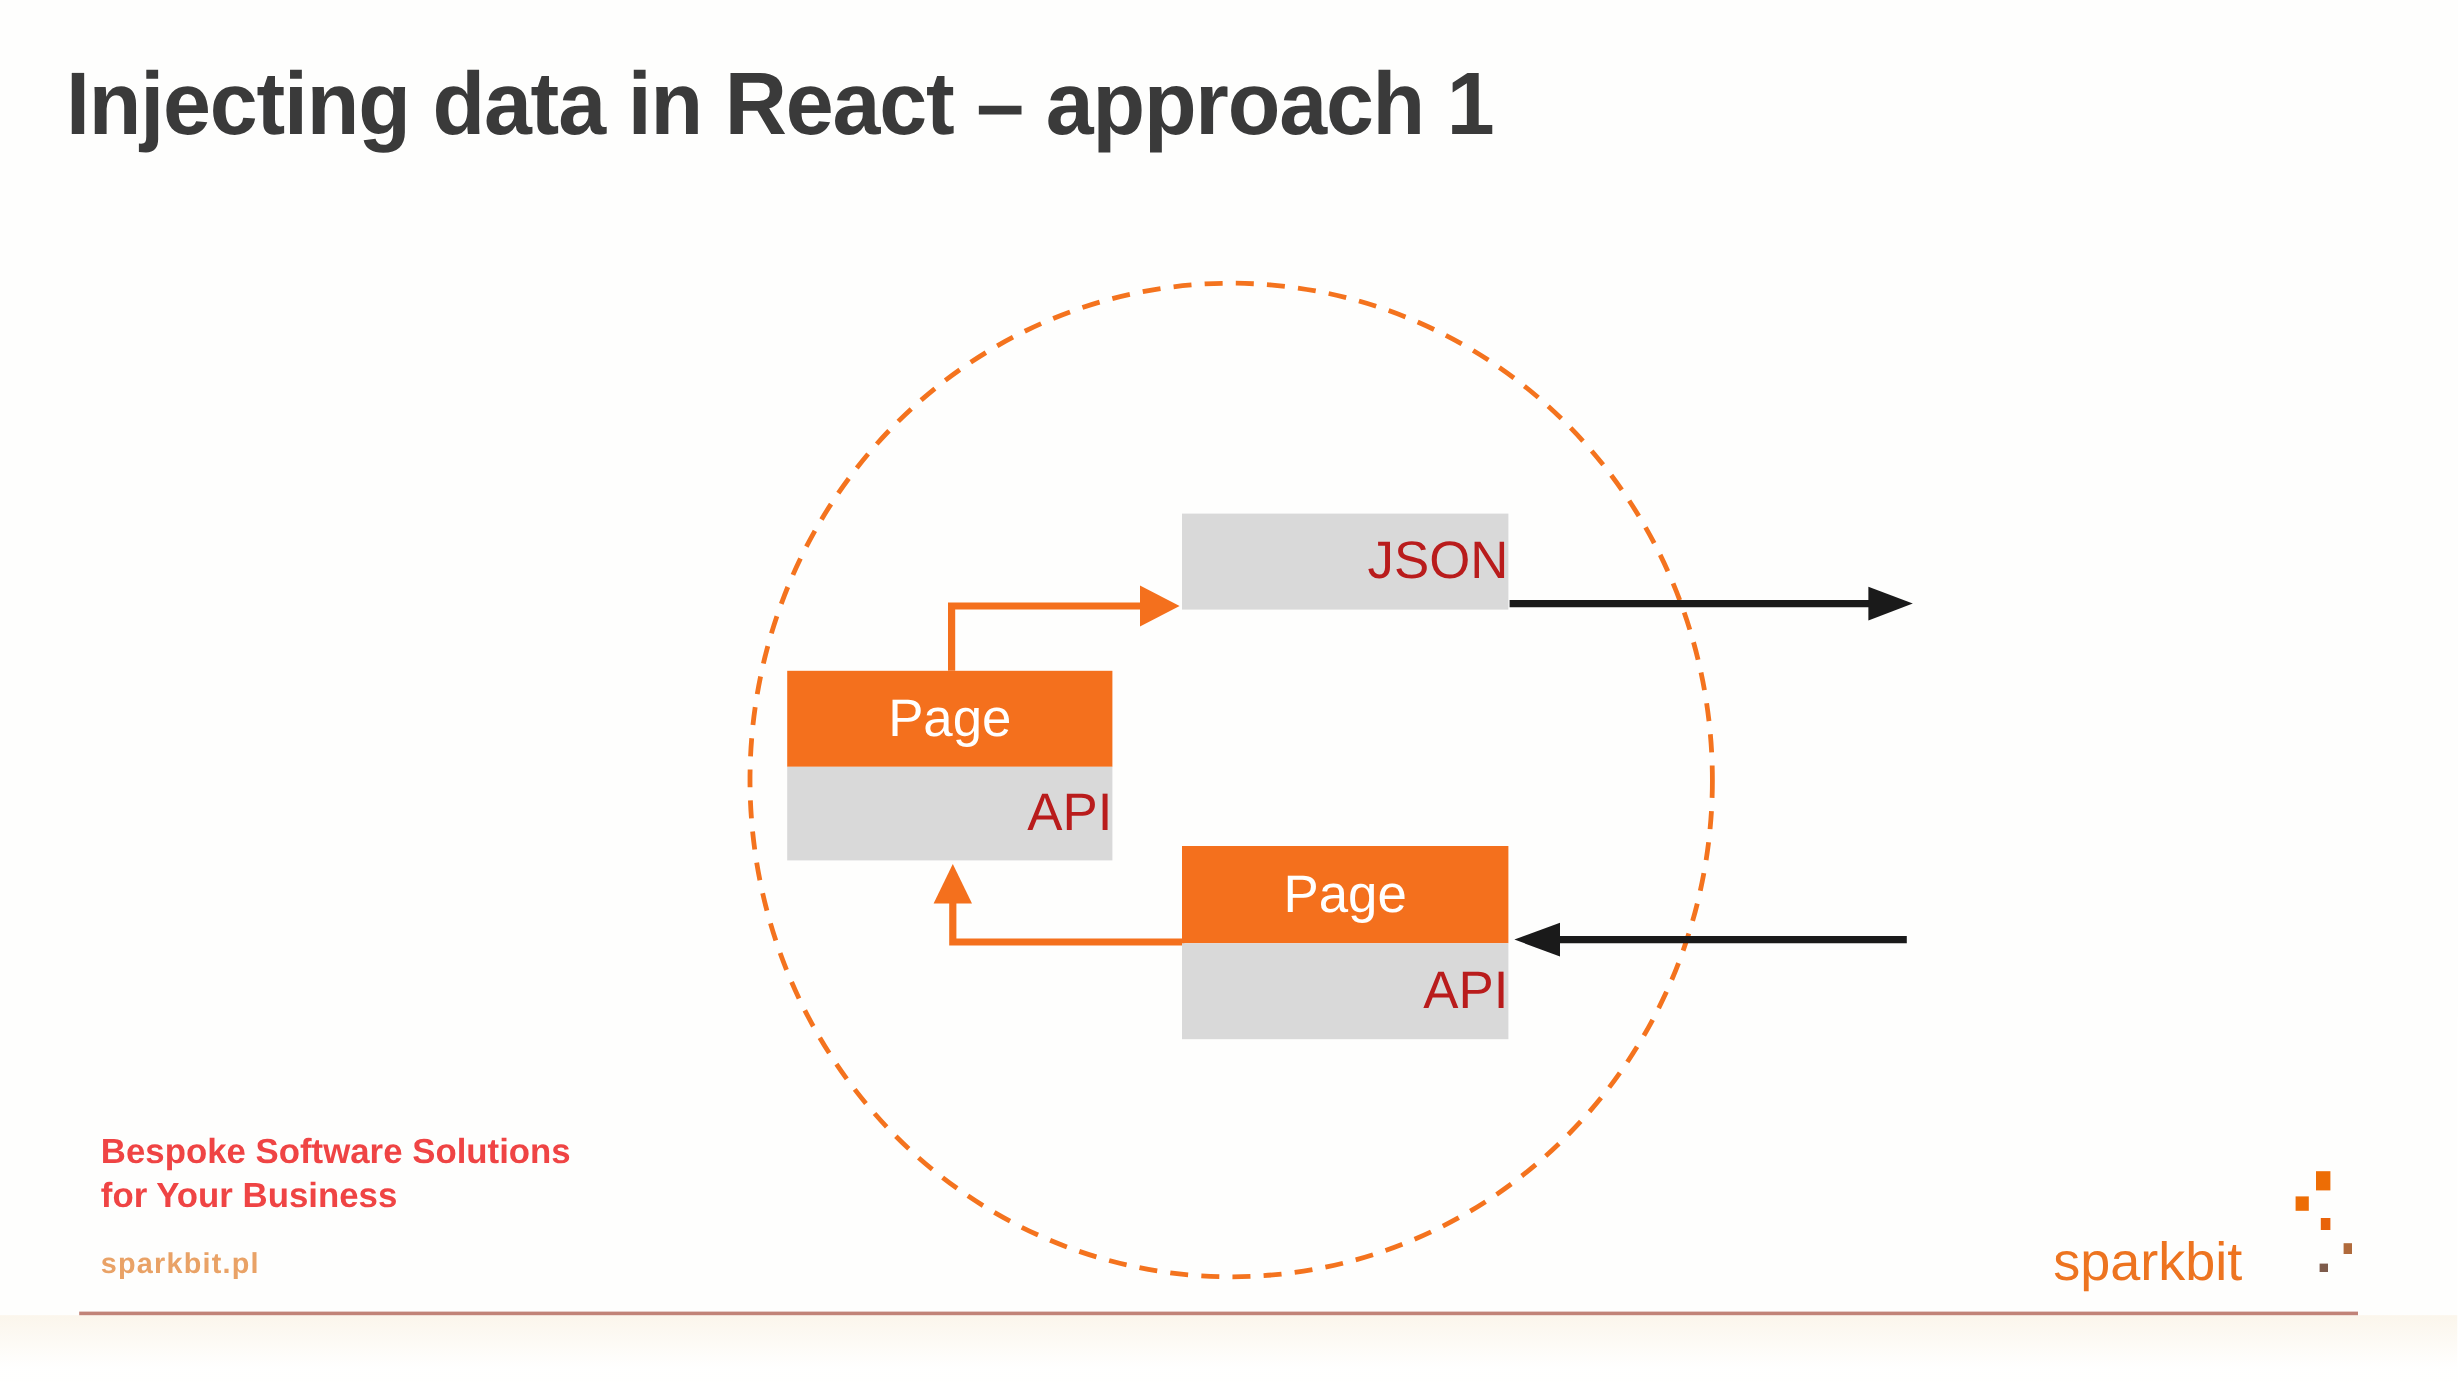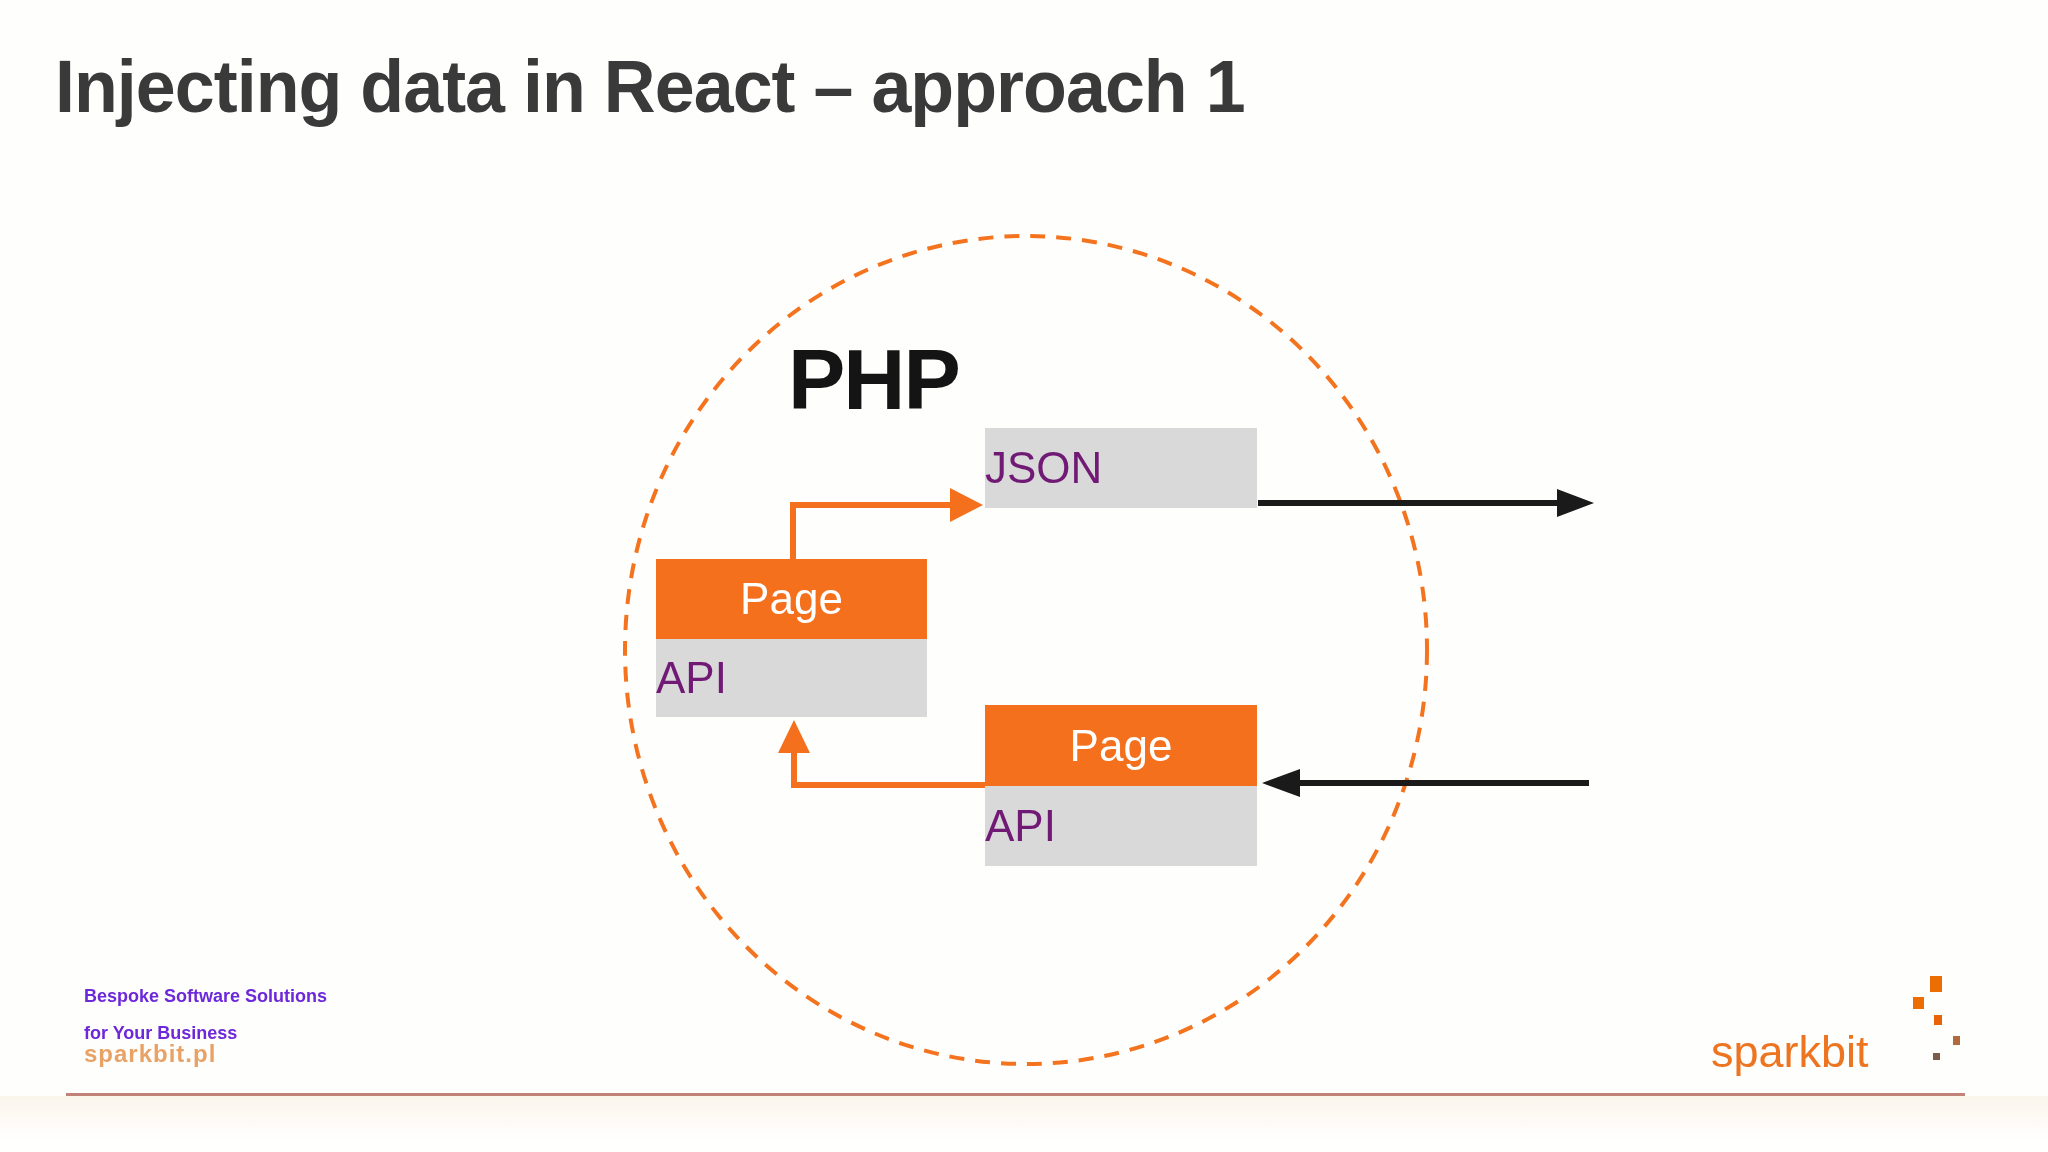--- a/index.html
+++ b/index.html
@@ -24,22 +24,22 @@
     letter-spacing:-2px;
   }
   
   .node{position:absolute;display:flex;flex-direction:column;}
   .node-header{
     background:#f4701d;color:#ffffff;
     display:flex;align-items:center;justify-content:center;
     font-size:44px;font-weight:400;
   }
   .node-body{
-    background:#d9d9d9;color:#701a75;
-    display:flex;align-items:center;justify-content:flex-start;
+    background:#d9d9d9;color:#b91c1c;
+    display:flex;align-items:center;justify-content:flex-end;
     font-size:44px;font-weight:400;
   }
   #node-react{left:985px;top:428px;width:272px;}
   #node-react .node-header{height:76px;}
   #node-react .node-body{height:80px;}
   #node-page-left{left:656px;top:559px;width:271px;}
   #node-page-left .node-header{height:80px;}
   #node-page-left .node-body{height:78px;}
   #node-page-bottom{left:985px;top:705px;width:272px;}
   #node-page-bottom .node-header{height:81px;}
@@ -50,22 +50,22 @@
   .footer-tint{
     position:absolute;left:0;top:1096px;width:2048px;height:56px;
     background:linear-gradient(#faf3e6,#ffffff 80%);
     opacity:.75;
   }
   .footer-divider{
     position:absolute;left:66px;top:1093px;width:1899px;height:3px;
     background:#c18378;
   }
   .footer-tagline{
-    position:absolute;left:84px;top:978px;
-    font-size:18px;font-weight:bold;color:#6d28d9;line-height:37px;
+    position:absolute;left:84px;top:942px;
+    font-size:29px;font-weight:bold;color:#ef4444;line-height:37px;
   }
   .footer-website{
     position:absolute;left:84px;top:1040px;
     font-size:24px;font-weight:bold;color:#e9a266;letter-spacing:1px;
   }
   .sparkbit-logo-text{
     position:absolute;left:1711px;top:1026px;
     font-size:45px;font-weight:normal;color:#ed7420;letter-spacing:0px;
   }
   .logo-dot{position:absolute;}
@@ -100,21 +100,20 @@
       <path d="M1258,503 L1560,503" fill="none" stroke="#1a1a1a" stroke-width="6"></path>
       <polygon points="1594,503 1557,489 1557,517" fill="#1a1a1a"></polygon>
     </g>
 
     <g>
       <path d="M1589,783 L1298,783" fill="none" stroke="#1a1a1a" stroke-width="6"></path>
       <polygon points="1262,783 1300,769 1300,797" fill="#1a1a1a"></polygon>
     </g>
   </svg>
 
-  <div class="php-label">PHP</div>
 
   <div class="node" id="node-react">
     <div class="node-body">
       <span>JSON</span>
     </div>
   </div>
 
   <div class="node" id="node-page-left">
     <div class="node-header">
       <span>Page</span>

